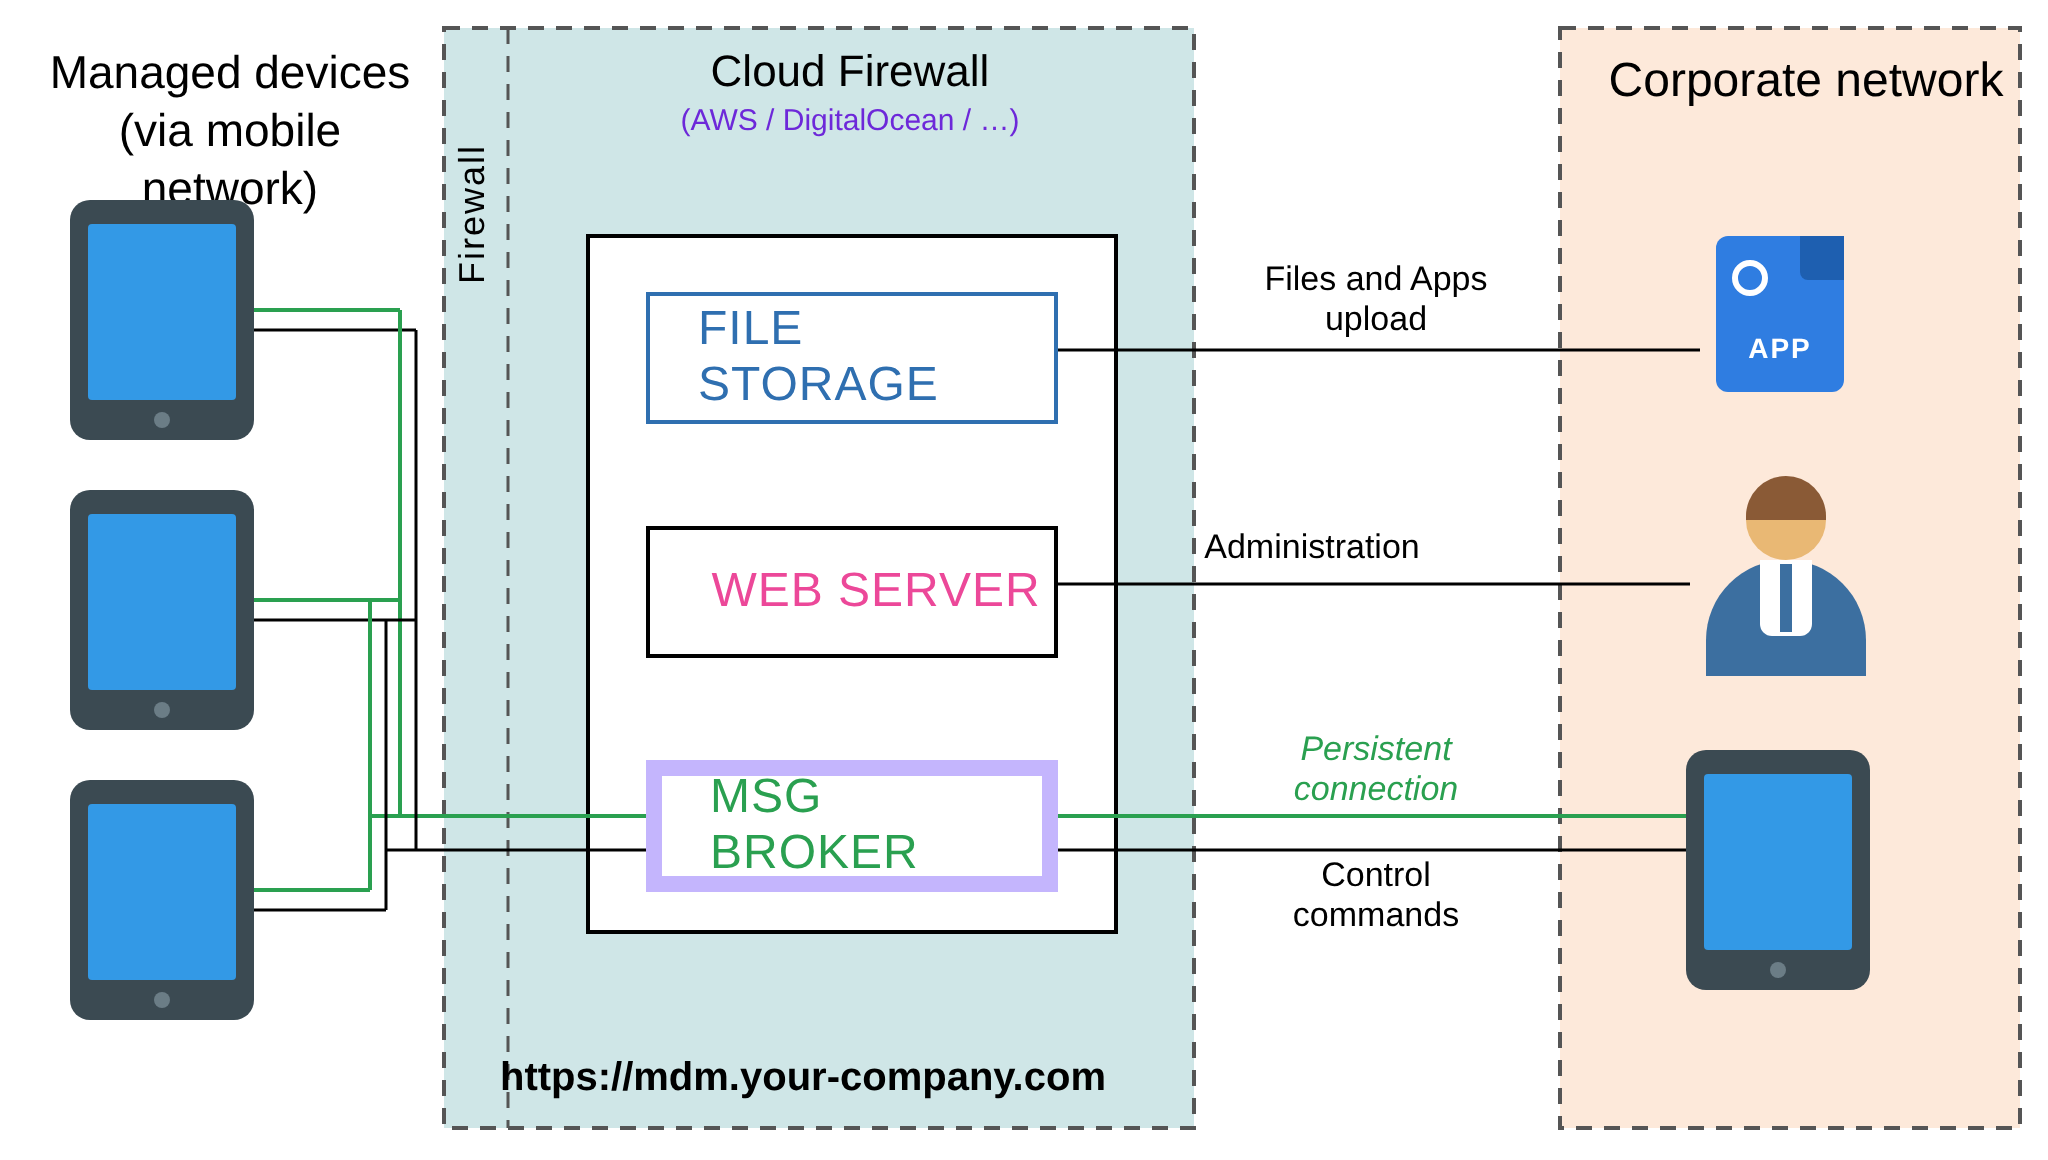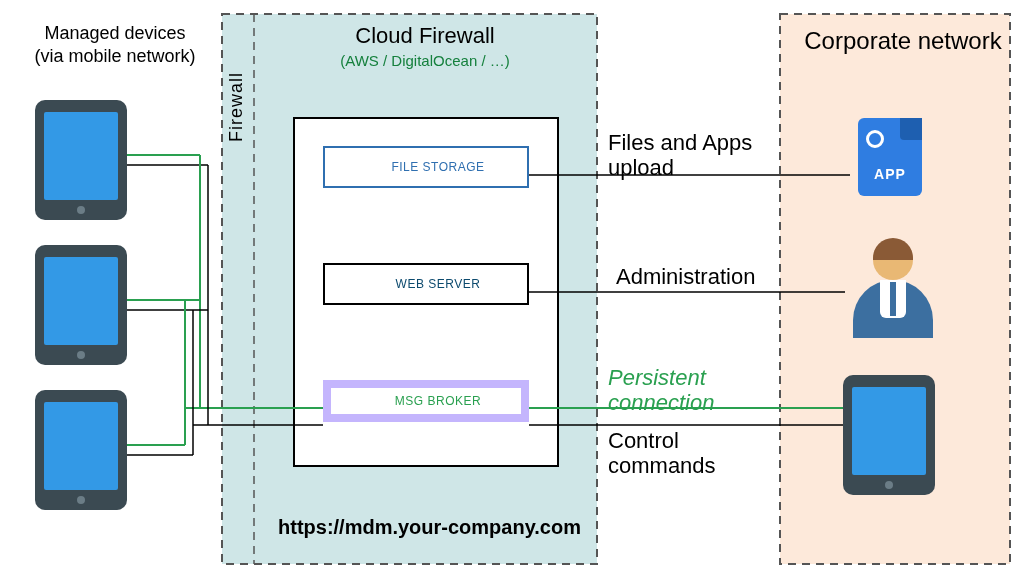--- a/index.html
+++ b/index.html
@@ -18,70 +18,70 @@
     top: 0;
     width: 1024px;
     height: 580px;
   }
   svg.layer { display: block; }
 
   
   .title {
     position: absolute;
     text-align: center;
-    font-size: 18px;
+    font-size: 23px;
     line-height: 1.25;
   }
   .subtitle {
     font-size: 15px;
-    color: #15803d;
+    color: #6d28d9;
   }
 
   
   .firewall-label {
     position: absolute;
     left: 226px;
     top: 72px;
     writing-mode: vertical-rl;
     transform: rotate(180deg);
     font-size: 18px;
     letter-spacing: 1px;
   }
 
   
   .svc-box {
     position: absolute;
     width: 206px;
-    height: 42px;
+    height: 66px;
     display: flex;
     align-items: center;
     justify-content: center;
-    font-size: 12px;
+    font-size: 24px;
     letter-spacing: 0.5px;
     background: #fff;
     box-sizing: border-box;
     padding-left: 24px;
   }
   .svc-storage { border: 2px solid #2f6fb0; color: #2f6fb0; }
-  .svc-web     { border: 2px solid #000;       color: #0c4a6e; }
+  .svc-web     { border: 2px solid #000;       color: #ec4899; }
   .svc-broker  { border: 8px solid #c4b5fd;    color: #2aa050; }
 
   
   .url {
     position: absolute;
     font-size: 20px;
     font-weight: bold;
   }
 
   
   .edge-label {
     position: absolute;
-    font-size: 22px;
+    font-size: 17px;
     line-height: 1.15;
-    text-align: left;
+    text-align: center;
     pointer-events: none;
   }
   .green { color: #2aa050; font-style: italic; }
 
   
   .device {
     position: absolute;
     width: 92px;
     height: 120px;
     background: #3b4a52;
@@ -267,25 +267,25 @@
   <div class="screen"></div>
     <div class="home"></div>
 </div>
 
 <div class="svc-box svc-storage" style="left:323px; top:146px;">FILE STORAGE</div>
 
 <div class="svc-box svc-web" style="left:323px; top:263px;">WEB SERVER</div>
 
 <div class="svc-box svc-broker" style="left:323px; top:380px;">MSG BROKER</div>
 
-<div class="url" style="left:250px; top:516px;margin-left:28px;">https://mdm.your-company.com</div>
+<div class="url" style="left:250px; top:528px;">https://mdm.your-company.com</div>
 
 <div class="edge-label" style="left:608px; top:130px; width:160px;">Files and Apps<br>upload</div>
 
-<div class="edge-label" style="left:616px; top:264px; width:160px;">Administration</div>
+<div class="edge-label" style="left:576px; top:264px; width:160px;">Administration</div>
 
 <div class="edge-label green" style="left:608px; top:365px; width:160px;">Persistent<br>connection</div>
 
 <div class="edge-label" style="left:608px; top:428px; width:160px;">Control<br>commands</div>
 
 <div class="app-icon" style="left:858px; top:118px;">
   <div class="doc"></div>
   <div class="fold"></div>
   <div class="gear"></div>
   <div class="label">APP</div>

